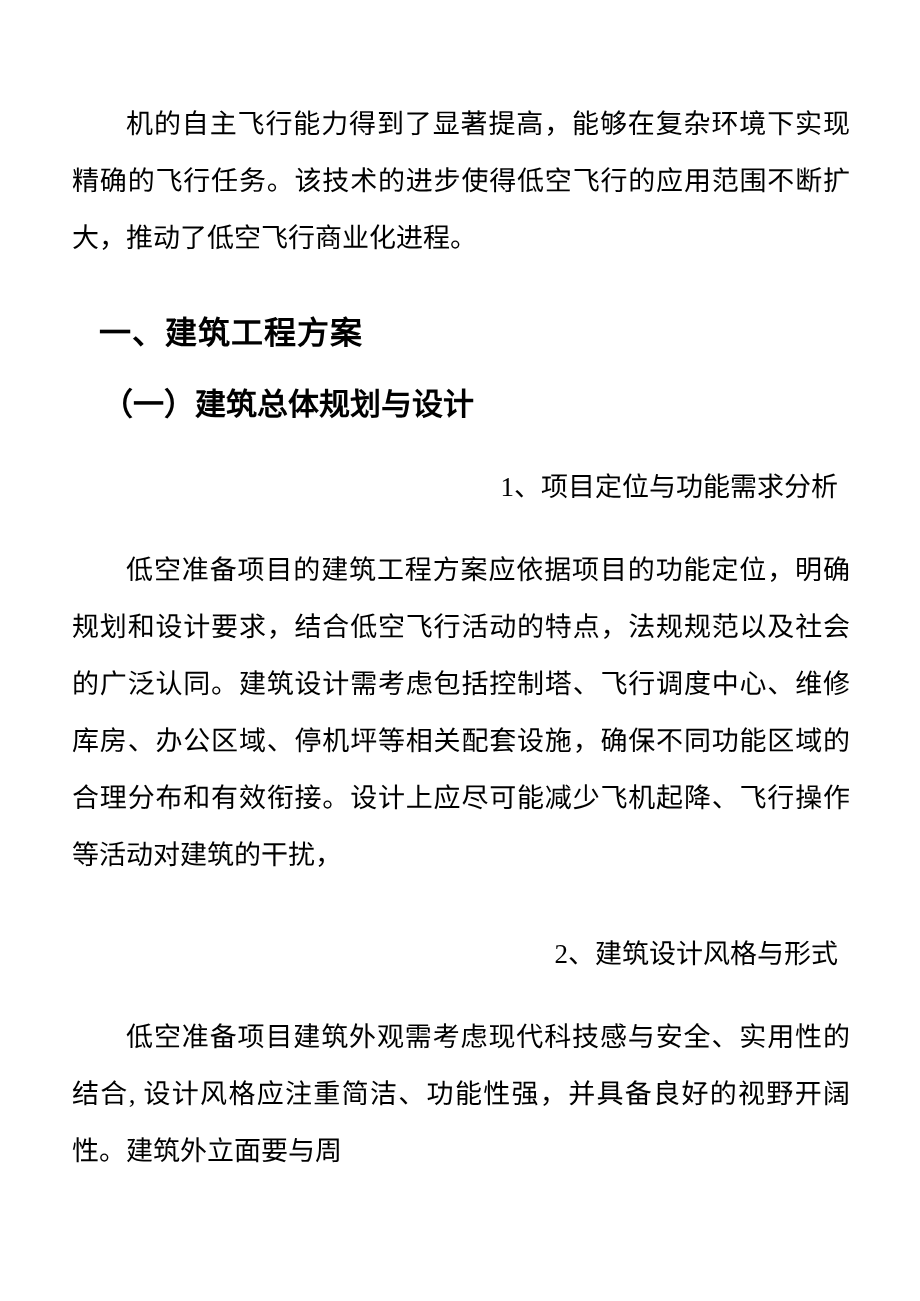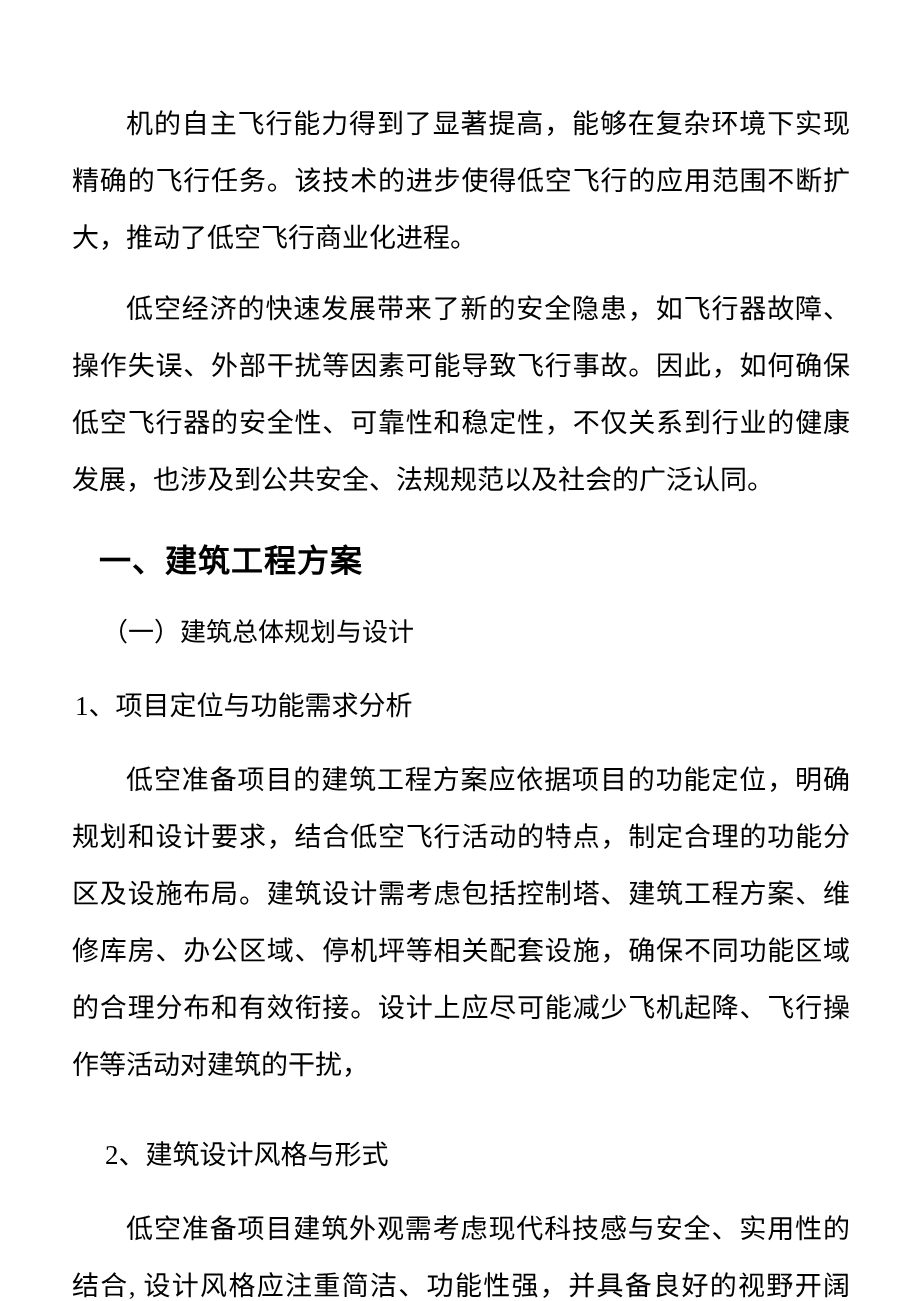--- a/index.html
+++ b/index.html
@@ -64,34 +64,34 @@
     font-size: 32px;
     line-height: 57px;
     font-weight: bold;
     text-indent: 27px;
     text-align: left;
     letter-spacing: 1px;
   }
 
   .h-sub {
     margin: 0;
-    font-size: 26px;
+    font-size: 31px;
     line-height: 57px;
-    font-weight: normal;
+    font-weight: bold;
     text-indent: 30px;
     text-align: left;
   }
 
   .h-item {
-    margin: 3px;
+    margin: 12px;
     font-size: 27px;
     line-height: 57px;
     font-weight: normal;
     text-indent: 0;
-    text-align: left;
+    text-align: right;
   }
 
   .h-item.indented {
     text-indent: 30px;
   }
 
   
   .gap-sm { height: 14px; }
   .gap-md { height: 24px; }
   .gap-lg { height: 30px; }
@@ -99,37 +99,36 @@
 </head>
 <body>
 
 <div class="page">
   <div class="text-column">
 
     <p class="para">机的自主飞行能力得到了显著提高，能够在复杂环境下实现精确的飞行任务。该技术的进步使得低空飞行的应用范围不断扩大，推动了低空飞行商业化进程。</p>
 
     <div class="gap-sm"></div>
 
-    <p class="para">低空经济的快速发展带来了新的安全隐患，如飞行器故障、操作失误、外部干扰等因素可能导致飞行事故。因此，如何确保低空飞行器的安全性、可靠性和稳定性，不仅关系到行业的健康发展，也涉及到公共安全、法规规范以及社会的广泛认同。</p>
 
     <div class="gap-md"></div>
 
     <h1 class="h-major">一、建筑工程方案</h1>
 
     <div class="gap-sm"></div>
 
     <h2 class="h-sub">（一）建筑总体规划与设计</h2>
 
     <div class="gap-sm"></div>
 
     <h3 class="h-item">1、项目定位与功能需求分析</h3>
 
     <div class="gap-sm"></div>
 
-    <p class="para tight-after">低空准备项目的建筑工程方案应依据项目的功能定位，明确规划和设计要求，结合低空飞行活动的特点，制定合理的功能分区及设施布局。建筑设计需考虑包括控制塔、建筑工程方案、维修库房、办公区域、停机坪等相关配套设施，确保不同功能区域的合理分布和有效衔接。设计上应尽可能减少飞机起降、飞行操作等活动对建筑的干扰，</p>
+    <p class="para tight-after">低空准备项目的建筑工程方案应依据项目的功能定位，明确规划和设计要求，结合低空飞行活动的特点，法规规范以及社会的广泛认同。建筑设计需考虑包括控制塔、飞行调度中心、维修库房、办公区域、停机坪等相关配套设施，确保不同功能区域的合理分布和有效衔接。设计上应尽可能减少飞机起降、飞行操作等活动对建筑的干扰，</p>
 
 
     <div class="gap-lg"></div>
 
     <h3 class="h-item indented">2、建筑设计风格与形式</h3>
 
     <div class="gap-sm"></div>
 
     <p class="para">低空准备项目建筑外观需考虑现代科技感与安全、实用性的结合, 设计风格应注重简洁、功能性强，并具备良好的视野开阔性。建筑外立面要与周</p>
 

